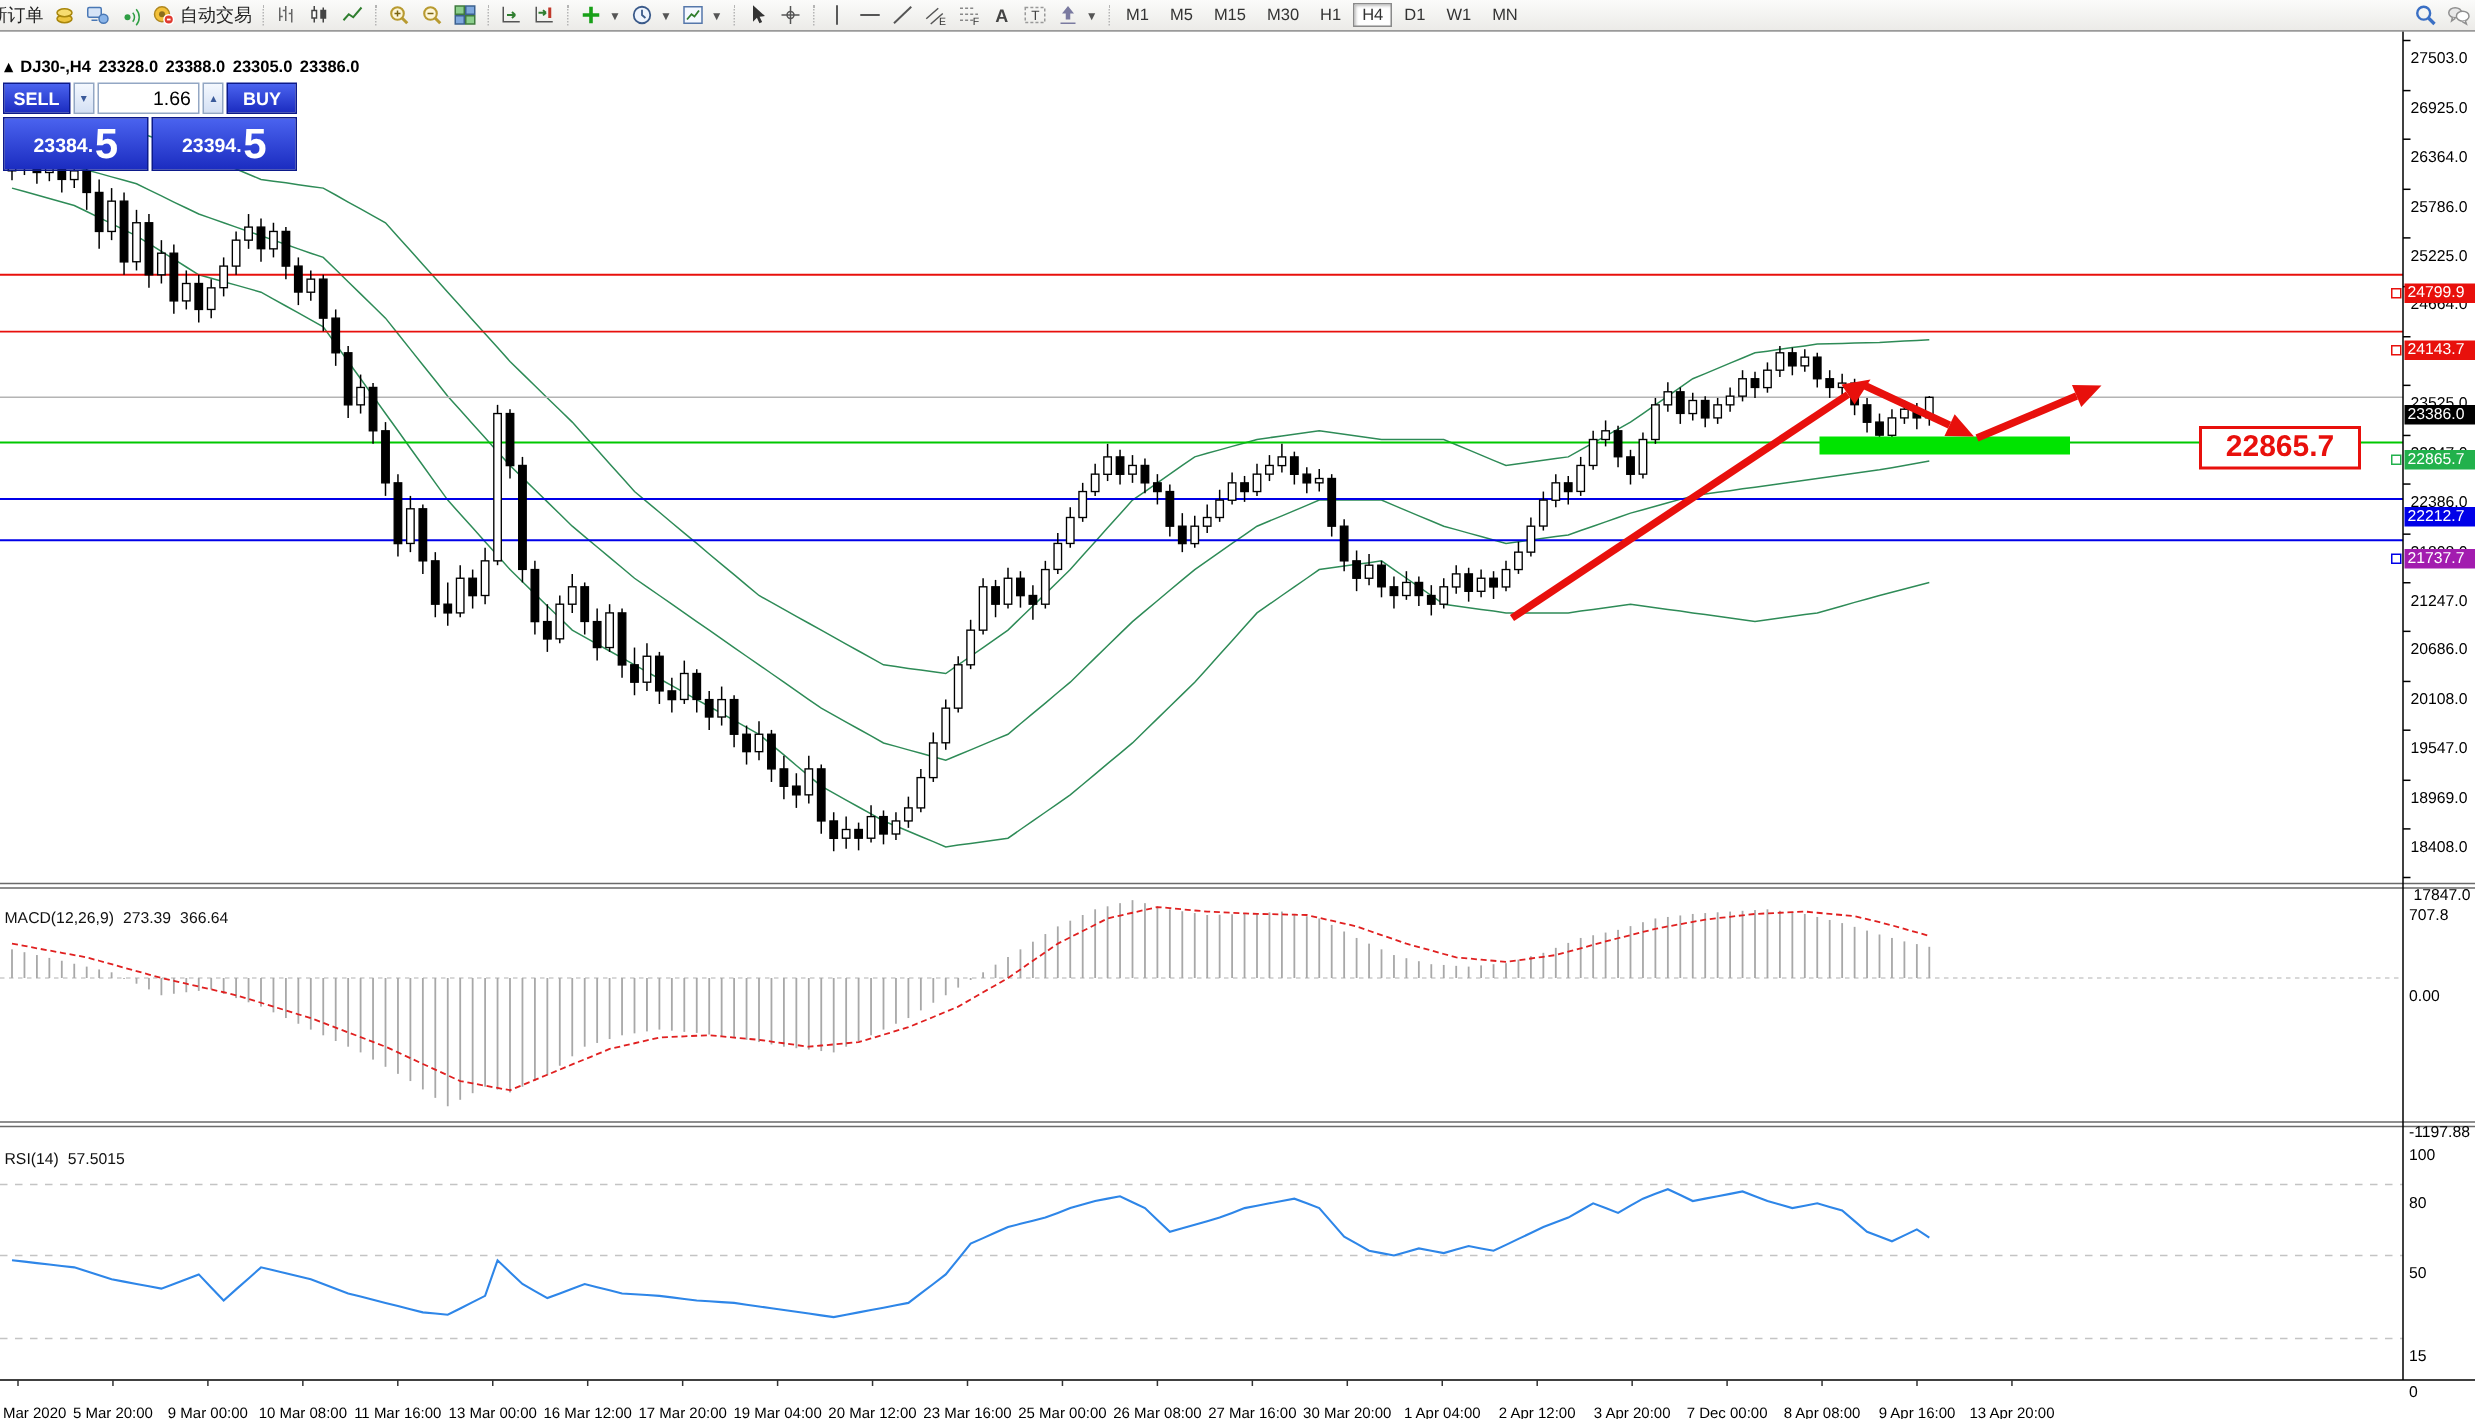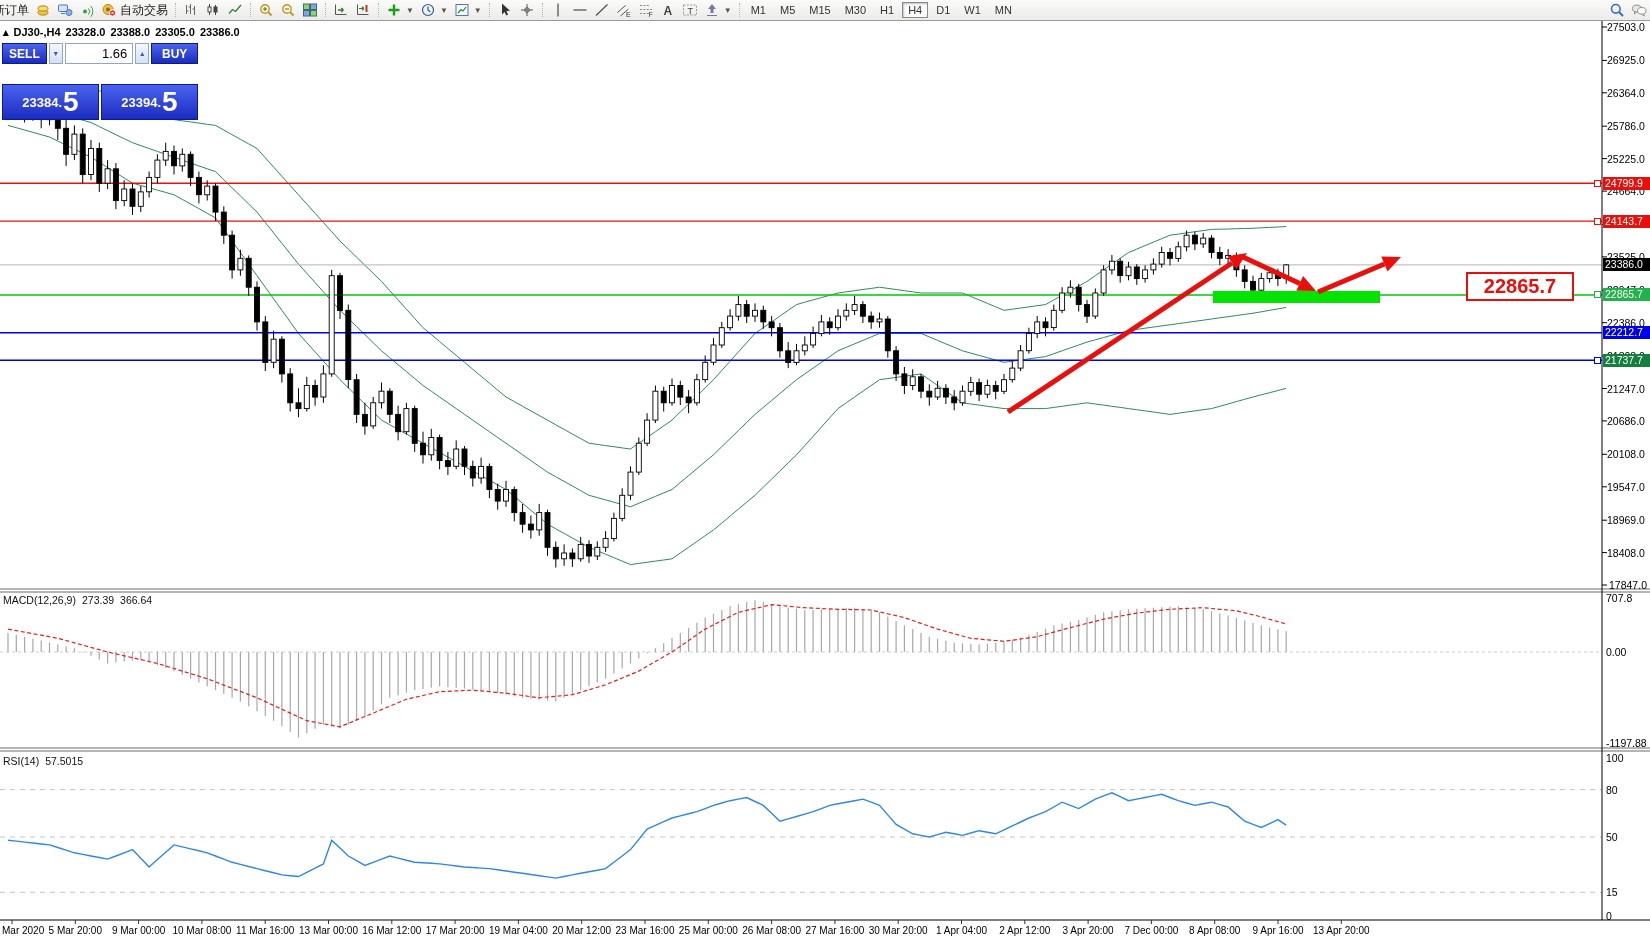--- a/index.html
+++ b/index.html
@@ -11,28 +11,28 @@
     display:flex;align-items:center;font-size:12px;color:#222;overflow:hidden;white-space:nowrap}
   .tbtn{display:inline-flex;align-items:center;gap:3px;padding:0 3px;height:18px;cursor:default}
   .tbtn svg{width:16px;height:16px;display:block}
   .caret{font-size:8px;color:#555;margin-left:1px}
   .sep{width:0;height:14px;border-left:1px dotted #b5b5b5;margin:0 4px}
   .tf{padding:1px 5px;margin:0 1px;font-size:11px;color:#333;border:1px solid transparent}
   .tf.active{background:#fff;border:1px solid #8a8a8a;box-shadow:inset 1px 1px 2px rgba(0,0,0,.25)}
   .tspacer{flex:1}
   
   #plot{position:absolute;left:0;top:0;z-index:1}
-  #overlays{position:absolute;left:0;top:0;width:1650px;height:744px;z-index:3;pointer-events:none}
+  #overlays{position:absolute;left:0;top:12px;width:1650px;height:744px;z-index:3;pointer-events:none}
   #overlays>*{position:absolute}
   .quote{left:3px;top:26px;font-size:11px;font-weight:bold;color:#000}
   .quote span{margin-right:5px}
   
   .tw{left:2px;top:43px;width:196px;z-index:4}
   .tw-r1{display:flex;gap:2px;height:21px}
-  .tw-r2{display:flex;gap:2px;height:36px;margin-top:20px}
+  .tw-r2{display:flex;gap:2px;height:36px;margin-top:2px}
   .bluebtn{background:linear-gradient(#4a63ef,#1b2cc0);border:1px solid #0c1a8a;color:#fff;
     display:flex;align-items:center;justify-content:center}
   .btn-sell{width:46px;font-size:12px;font-weight:bold}
   .btn-buy{width:48px;font-size:12px;font-weight:bold}
   .spin{width:13px;background:linear-gradient(#f4f8fe,#d4e0f4);border:1px solid #93a7c4;color:#3a5a9a;
     font-size:8px;display:flex;align-items:center;justify-content:center}
   .vol{width:66px;background:#fff;border:1px solid #93a7c4;color:#000;font-size:13px;
     display:flex;align-items:center;justify-content:flex-end;padding-right:5px}
   .pbtn{flex:1;font-weight:bold;font-size:13px}
   .pbtn .big{font-size:28px;line-height:28px;margin-left:1px;font-weight:bold}
@@ -847,21 +847,21 @@
       <div class="rtick" style="top: 886.3px; position: absolute;">15</div>
       <div class="rtick" style="top: 910px; position: absolute;">0</div>
       <div class="abadge" style="top: 176.706px; background: rgb(232, 16, 12); position: absolute;">24799.9</div>
       <div class="asq" style="top: 179.706px; left: 1594px; border-color: rgb(232, 16, 12); position: absolute;"></div>
       <div class="abadge" style="top: 214.627px; background: rgb(232, 16, 12); position: absolute;">24143.7</div>
       <div class="asq" style="top: 217.627px; left: 1594px; border-color: rgb(232, 16, 12); position: absolute;"></div>
       <div class="abadge" style="top: 258.413px; background: rgb(0, 0, 0); position: absolute;">23386.0</div>
       <div class="abadge" style="top: 288.48px; background: rgb(34, 177, 76); position: absolute;">22865.7</div>
       <div class="asq" style="top: 291.48px; left: 1594px; border-color: rgb(34, 177, 76); position: absolute;"></div>
       <div class="abadge" style="top: 326.215px; background: rgb(0, 0, 232); position: absolute;">22212.7</div>
-      <div class="abadge" style="top: 353.665px; background: #15803d; position: absolute;">21737.7</div>
+      <div class="abadge" style="top: 353.665px; background: #a21caf; position: absolute;">21737.7</div>
       <div class="asq" style="top: 356.665px; left: 1594px; border-color: rgb(0, 0, 232); position: absolute;"></div>
     </div>
   <div id="taxis">
       <div class="ttick" style="left: 2px; position: absolute; transform: none;">Mar 2020</div>
       <div class="ttick" style="left: 75.3px; position: absolute;">5 Mar 20:00</div>
       <div class="ttick" style="left: 138.6px; position: absolute;">9 Mar 00:00</div>
       <div class="ttick" style="left: 201.9px; position: absolute;">10 Mar 08:00</div>
       <div class="ttick" style="left: 265.2px; position: absolute;">11 Mar 16:00</div>
       <div class="ttick" style="left: 328.5px; position: absolute;">13 Mar 00:00</div>
       <div class="ttick" style="left: 391.8px; position: absolute;">16 Mar 12:00</div>

